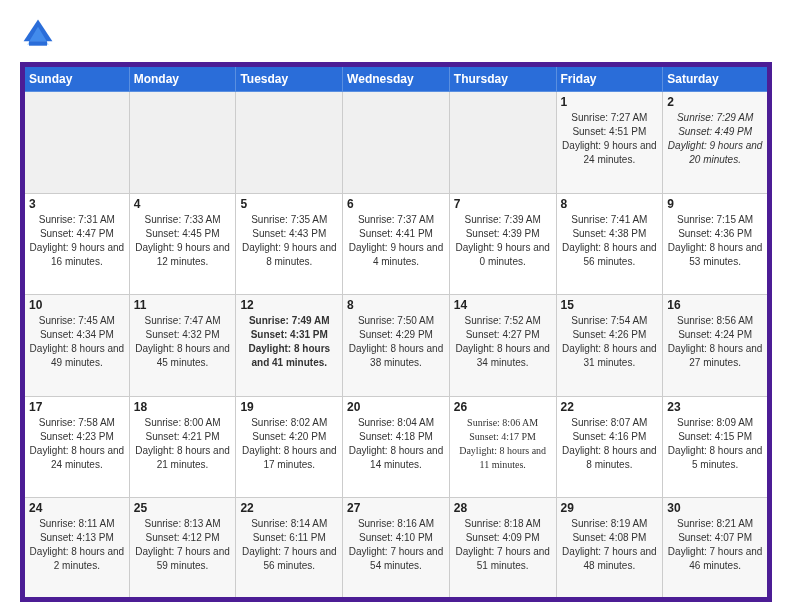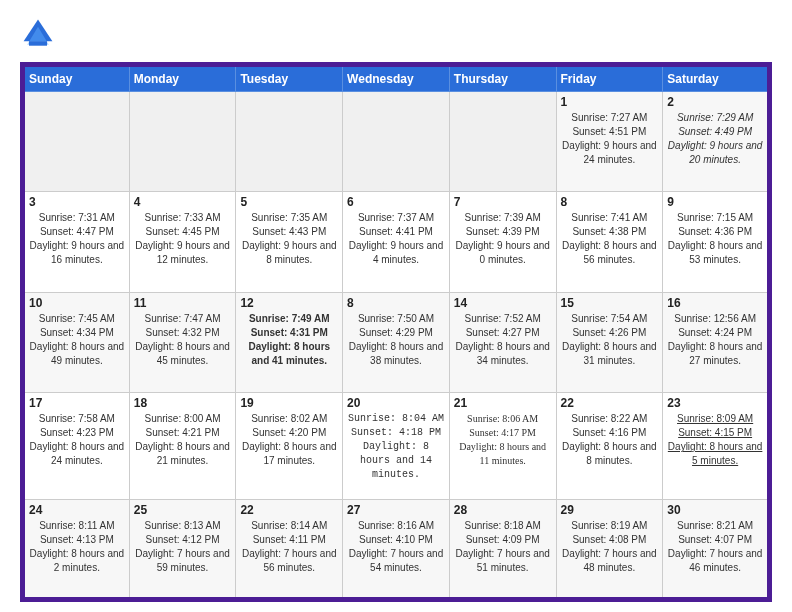--- a/index.html
+++ b/index.html
@@ -240,21 +240,21 @@
 Daylight: 8 hours and 34 minutes.</div>
           </td>
           <td>
             <div class="cell-date">15</div>
             <div class="cell-info" style="white-space: pre-line;">Sunrise: 7:54 AM
 Sunset: 4:26 PM
 Daylight: 8 hours and 31 minutes.</div>
           </td>
           <td>
             <div class="cell-date">16</div>
-            <div class="cell-info" style="white-space: pre-line;">Sunrise: 12:56 AM
+            <div class="cell-info" style="white-space: pre-line;">Sunrise: 8:56 AM
 Sunset: 4:24 PM
 Daylight: 8 hours and 27 minutes.</div>
           </td>
         </tr>
         <tr>
           <td>
             <div class="cell-date">17</div>
             <div class="cell-info" style="white-space: pre-line;">Sunrise: 7:58 AM
 Sunset: 4:23 PM
 Daylight: 8 hours and 24 minutes.</div>
@@ -266,60 +266,60 @@
 Daylight: 8 hours and 21 minutes.</div>
           </td>
           <td>
             <div class="cell-date">19</div>
             <div class="cell-info" style="white-space: pre-line;">Sunrise: 8:02 AM
 Sunset: 4:20 PM
 Daylight: 8 hours and 17 minutes.</div>
           </td>
           <td>
             <div class="cell-date">20</div>
-            <div class="cell-info" style="white-space: pre-line; font-family: Liberation Mono, monospace;">Sunrise: 8:04 AM
+            <div class="cell-info" style="white-space: pre-line;">Sunrise: 8:04 AM
 Sunset: 4:18 PM
 Daylight: 8 hours and 14 minutes.</div>
           </td>
           <td>
-            <div class="cell-date">21</div>
+            <div class="cell-date">26</div>
             <div class="cell-info" style="white-space: pre-line; font-family: Liberation Serif, serif;">Sunrise: 8:06 AM
 Sunset: 4:17 PM
 Daylight: 8 hours and 11 minutes.</div>
           </td>
           <td>
             <div class="cell-date">22</div>
-            <div class="cell-info" style="white-space: pre-line;">Sunrise: 8:22 AM
+            <div class="cell-info" style="white-space: pre-line;">Sunrise: 8:07 AM
 Sunset: 4:16 PM
 Daylight: 8 hours and 8 minutes.</div>
           </td>
           <td>
             <div class="cell-date">23</div>
-            <div class="cell-info" style="white-space: pre-line; text-decoration: underline;">Sunrise: 8:09 AM
+            <div class="cell-info" style="white-space: pre-line;">Sunrise: 8:09 AM
 Sunset: 4:15 PM
 Daylight: 8 hours and 5 minutes.</div>
           </td>
         </tr>
         <tr>
           <td>
             <div class="cell-date">24</div>
             <div class="cell-info" style="white-space: pre-line;">Sunrise: 8:11 AM
 Sunset: 4:13 PM
 Daylight: 8 hours and 2 minutes.</div>
           </td>
           <td>
             <div class="cell-date">25</div>
             <div class="cell-info" style="white-space: pre-line;">Sunrise: 8:13 AM
 Sunset: 4:12 PM
 Daylight: 7 hours and 59 minutes.</div>
           </td>
           <td>
             <div class="cell-date">22</div>
             <div class="cell-info" style="white-space: pre-line;">Sunrise: 8:14 AM
-Sunset: 4:11 PM
+Sunset: 6:11 PM
 Daylight: 7 hours and 56 minutes.</div>
           </td>
           <td>
             <div class="cell-date">27</div>
             <div class="cell-info" style="white-space: pre-line;">Sunrise: 8:16 AM
 Sunset: 4:10 PM
 Daylight: 7 hours and 54 minutes.</div>
           </td>
           <td>
             <div class="cell-date">28</div>

